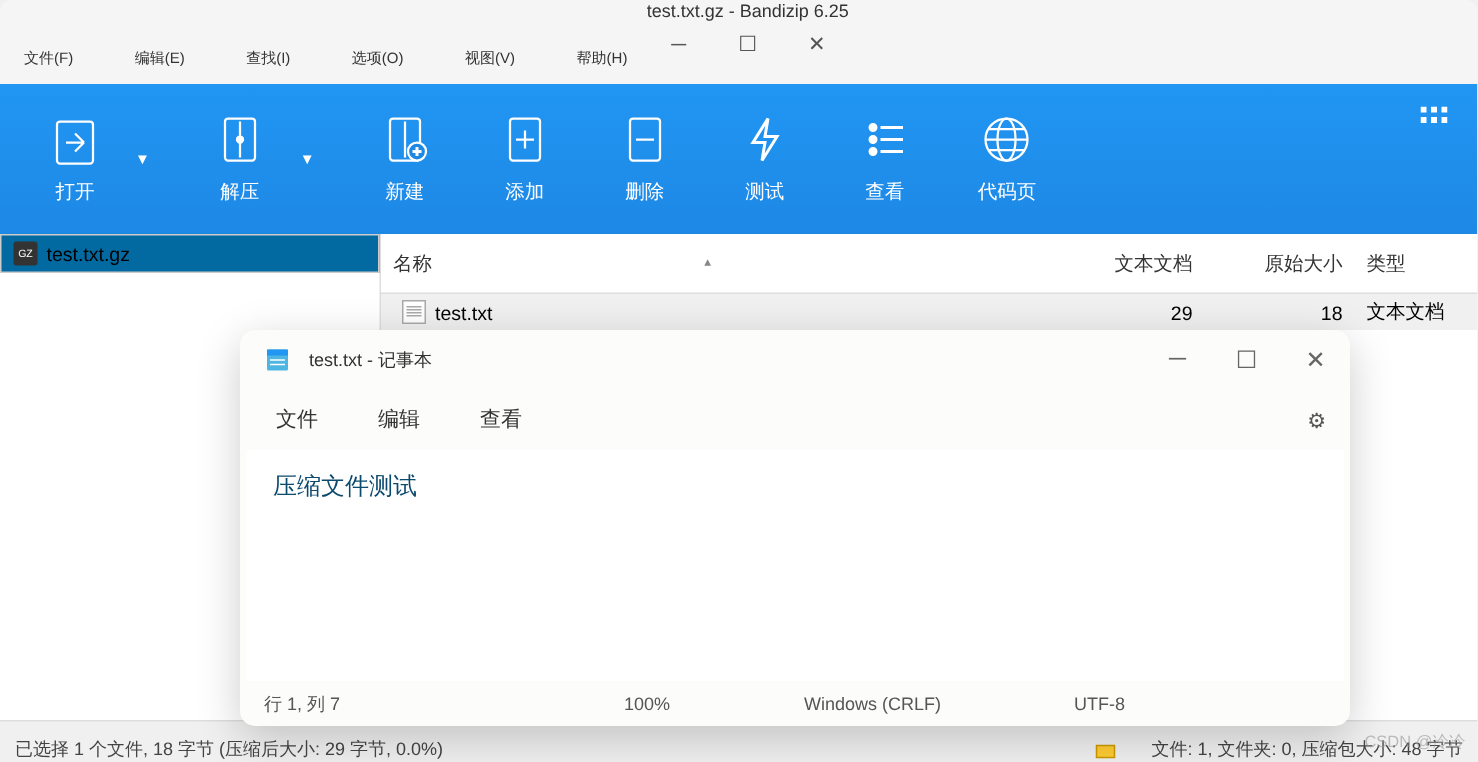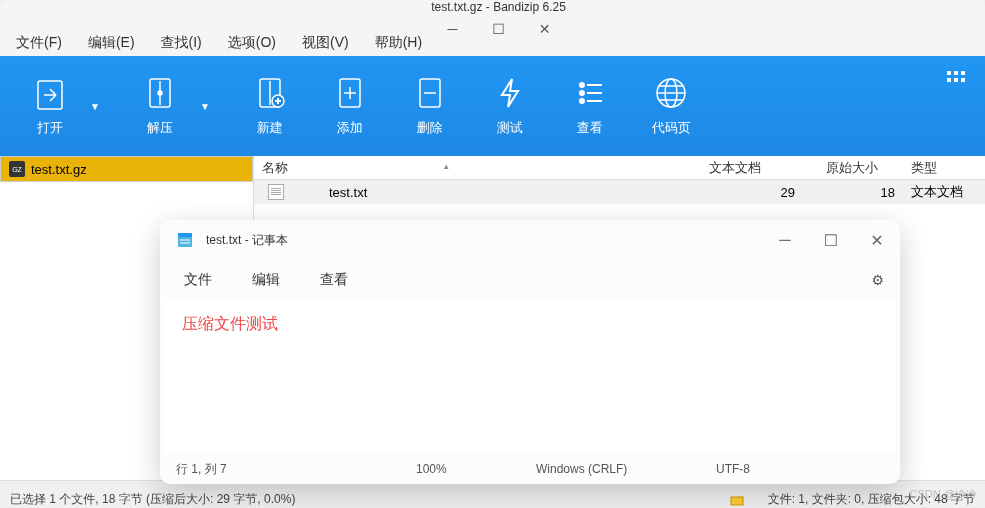--- a/index.html
+++ b/index.html
@@ -6,37 +6,37 @@
     body { background: #f0f0f0; width: 985px; height: 508px; overflow: hidden; position: relative; }
     
     .main-window { background: #f5f5f5; width: 985px; height: 508px; border-radius: 8px; overflow: hidden; position: absolute; }
     
     .titlebar { height: 30px; display: flex; align-items: center; padding: 0 0 0 12px; background: #f5f5f5; flex-direction: column; }
     .titlebar-icon { width: 16px; height: 16px; margin-right: 8px; }
     .titlebar-text { font-size: 12px; color: #333; flex: 1; }
     .win-controls { display: flex; }
     .win-btn { width: 46px; height: 30px; display: flex; align-items: center; justify-content: center; color: #555; font-size: 14px; }
     
-    .menubar { height: 26px; display: flex; align-items: center; padding: 0 10px; gap: 14px; font-size: 14px; color: #333; background: #f5f5f5; }
+    .menubar { height: 26px; display: flex; padding: 0 10px; gap: 29px; font-size: 10px; color: #333; background: #f5f5f5; }
     .menu-item { padding: 2px 6px; }
     
     .toolbar { height: 100px; background: linear-gradient(to bottom, #2196F3, #1e88e5); display: flex; align-items: center; padding: 0 20px; gap: 20px; position: relative; }
     .tool-btn { display: flex; flex-direction: column; align-items: center; color: white; gap: 8px; padding: 8px 12px; cursor: pointer; }
     .tool-icon { width: 36px; height: 36px; display: flex; align-items: center; justify-content: center; }
     .tool-label { font-size: 13px; }
     .tool-dropdown { color: white; font-size: 10px; align-self: center; margin-left: -10px; margin-right: 10px; }
     .grid-icon { position: absolute; right: 20px; top: 15px; color: white; font-size: 16px; }
     
     .content-area { display: flex; height: calc(100% - 156px - 28px); }
     .sidebar { width: 254px; background: white; border-right: 1px solid #ddd; }
-    .sidebar-item { display: flex; align-items: center; padding: 4px 8px; font-size: 13px; gap: 6px; background: #eab308; border: 1px solid #ccc; }
+    .sidebar-item { display: flex; align-items: center; padding: 4px 8px; font-size: 13px; gap: 6px; background: #0369a1; border: 1px solid #ccc; }
     .gz-icon { width: 16px; height: 16px; background: #333; border-radius: 2px; display: flex; align-items: center; justify-content: center; color: white; font-size: 7px; }
     
     .file-list { flex: 1; background: white; }
-    .list-header { display: flex; border-bottom: 1px solid #ddd; font-size: 13px; color: #333; height: 24px; align-items: center; gap: 17px; }
+    .list-header { display: flex; border-bottom: 1px solid #ddd; font-size: 13px; color: #333; height: 40px; align-items: center; }
     .col-name { flex: 1; padding-left: 8px; position: relative; }
     .sort-arrow { position: absolute; left: 50%; top: 2px; font-size: 9px; color: #888; }
     .col-compressed { width: 120px; text-align: right; padding-right: 10px; }
     .col-original { width: 100px; text-align: right; padding-right: 10px; }
     .col-type { width: 80px; padding-left: 6px; }
     .list-row { display: flex; font-size: 13px; height: 24px; align-items: center; background: #f0f0f0; }
     .file-icon { width: 16px; height: 16px; margin: 0 6px; border: 1px solid #aaa; background: white; position: relative; }
     .file-icon::before { content: ""; position: absolute; top: 3px; left: 2px; right: 2px; height: 1px; background: #aaa; box-shadow: 0 2px 0 #aaa, 0 4px 0 #aaa, 0 6px 0 #aaa; }
     
     .statusbar { position: absolute; bottom: 0; left: 0; right: 0; height: 28px; background: #f0f0f0; border-top: 1px solid #ddd; display: flex; align-items: flex-end; padding: 0 10px; font-size: 12px; color: #444; }
@@ -45,21 +45,21 @@
     
     .notepad { position: absolute; left: 160px; top: 220px; width: 740px; height: 264px; background: #fcfcfa; border-radius: 10px; box-shadow: 0 8px 30px rgba(0,0,0,0.2); display: flex; flex-direction: column; }
     .np-titlebar { height: 40px; display: flex; align-items: center; padding: 0 0 0 16px; }
     .np-icon { width: 18px; height: 18px; margin-right: 12px; }
     .np-title { font-size: 12px; color: #333; flex: 1; }
     .np-controls { display: flex; }
     .np-btn { width: 46px; height: 40px; display: flex; align-items: center; justify-content: center; color: #666; }
     .np-menubar { height: 40px; display: flex; align-items: center; padding: 0 16px; gap: 24px; font-size: 14px; color: #333; }
     .np-menu { padding: 4px 8px; }
     .np-gear { margin-left: auto; color: #555; }
-    .np-content { flex: 1; padding: 14px 18px; font-size: 16px; color: #ef4444; background: white; margin: 0 4px; }
+    .np-content { flex: 1; padding: 14px 18px; font-size: 16px; color: #0c4a6e; background: white; margin: 0 4px; }
     .np-statusbar { height: 30px; display: flex; align-items: center; font-size: 12px; color: #555; padding: 0 16px; }
     .np-status-item { padding-right: 40px; }
     .np-sb-pos { width: 240px; }
     .np-sb-zoom { width: 120px; }
     .np-sb-eol { width: 180px; }
     
     .watermark { position: absolute; right: 8px; bottom: 6px; font-size: 11px; color: rgba(150,150,150,0.6); }
   </style>
 </head>
 <body>
@@ -191,21 +191,21 @@
       </div>
     </div>
     <div class="file-list">
       <div class="list-header">
         <div class="col-name"><span>名称</span><span class="sort-arrow">▴</span></div>
         <div class="col-compressed">文本文档</div>
         <div class="col-original">原始大小</div>
         <div class="col-type">类型</div>
       </div>
       <div class="list-row">
-        <div class="col-name" style="display:flex;align-items:center;gap:39px;">
+        <div class="col-name" style="display:flex;align-items:center;">
             <span class="file-icon"></span>
             <span>test.txt</span>
           </div>
         <div class="col-compressed">29</div>
         <div class="col-original">18</div>
         <div class="col-type">文本文档</div>
       </div>
     </div>
   </div>
 

